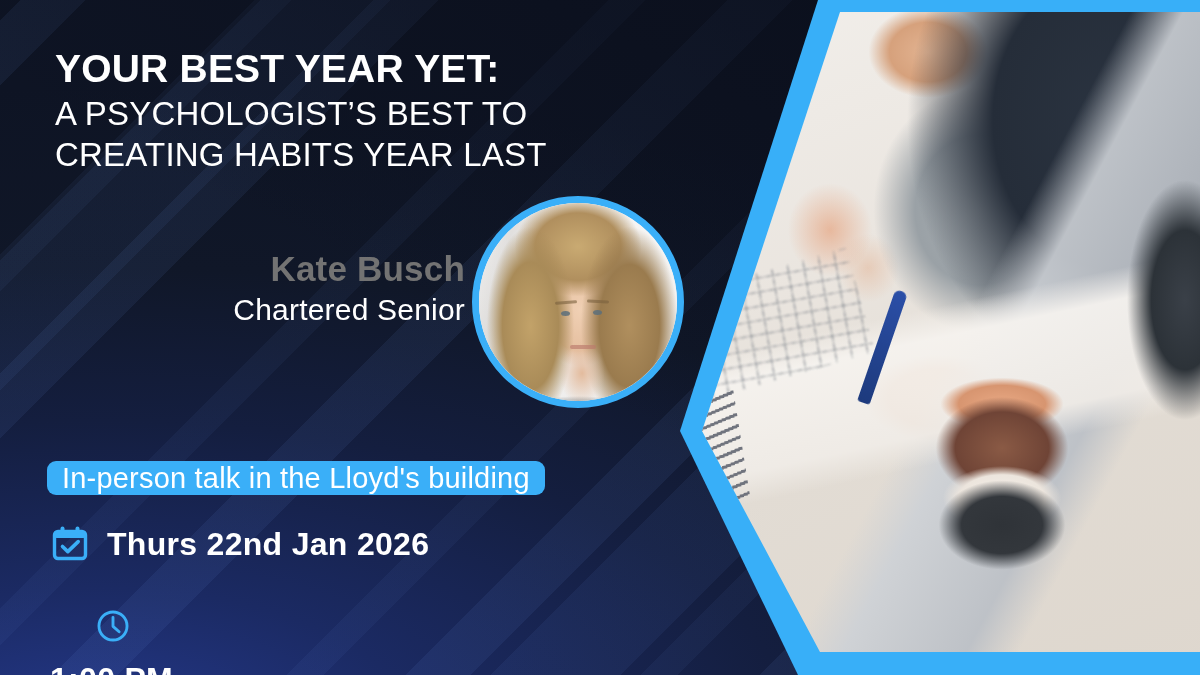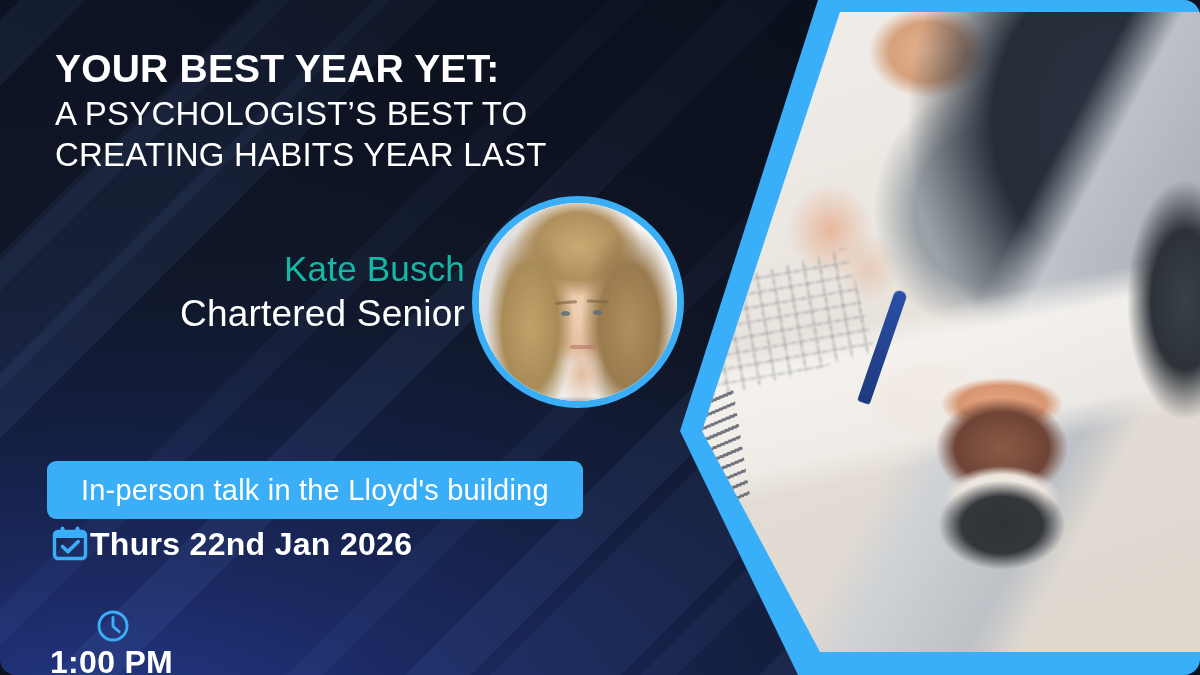--- a/index.html
+++ b/index.html
@@ -10,21 +10,20 @@
   body {
     font-family: "Liberation Sans", sans-serif;
   }
 
   .poster {
     position: relative;
     width: 1200px;
     height: 675px;
     overflow: hidden;
     background: #131a2e;
-    border-radius: 16px;
   }
 
   
   .bg-base {
     position: absolute;
     inset: 0;
     background:
       radial-gradient(120% 95% at 8% 108%, #24388a 0%, #1b2a63 22%, #141e3f 48%, #101728 72%, #0e1424 100%);
   }
   .bg-stripes {
@@ -183,28 +182,28 @@
   
   .speaker-block {
     position: absolute;
     left: 55px;
     top: 248px;
     width: 410px;
     text-align: right;
   }
   .speaker-name {
     font-size: 35px;
-    font-weight: 400;
-    color: #14b8a6;
+    font-weight: 700;
+    color: #737373;
     line-height: 1.22;
     margin: 0;
     letter-spacing: .2px;
   }
   .speaker-role {
-    font-size: 37px;
+    font-size: 30px;
     font-weight: 400;
     color: #ffffff;
     line-height: 1.25;
     margin: 0;
     letter-spacing: .2px;
   }
 
   
   .portrait {
     position: absolute;
@@ -266,43 +265,43 @@
     height: 4px;
     border-radius: 4px;
     background: rgba(186,122,108,0.65);
   }
 
   
   .location-banner {
     position: absolute;
     left: 47px;
     top: 461px;
-    height: 58px;
+    height: 34px;
     display: flex;
     align-items: center;
-    padding: 0 34px;
+    padding: 0 15px;
     background: #3aaff8;
     border-radius: 9px;
     box-sizing: border-box;
   }
   .location-text {
     font-size: 29px;
     font-weight: 400;
     color: #ffffff;
     letter-spacing: .2px;
     white-space: nowrap;
   }
 
   
   .detail-row {
     position: absolute;
     left: 50px;
     display: flex;
     align-items: center;
-    gap: 0;
+    gap: 17px;
   }
   .detail-row.date { top: 524px; }
   .detail-row.time { top: 608px; flex-direction: column; }
   .detail-icon {
     width: 40px;
     height: 40px;
     flex: 0 0 40px;
     display: block;
   }
   .detail-row.time .detail-icon {

